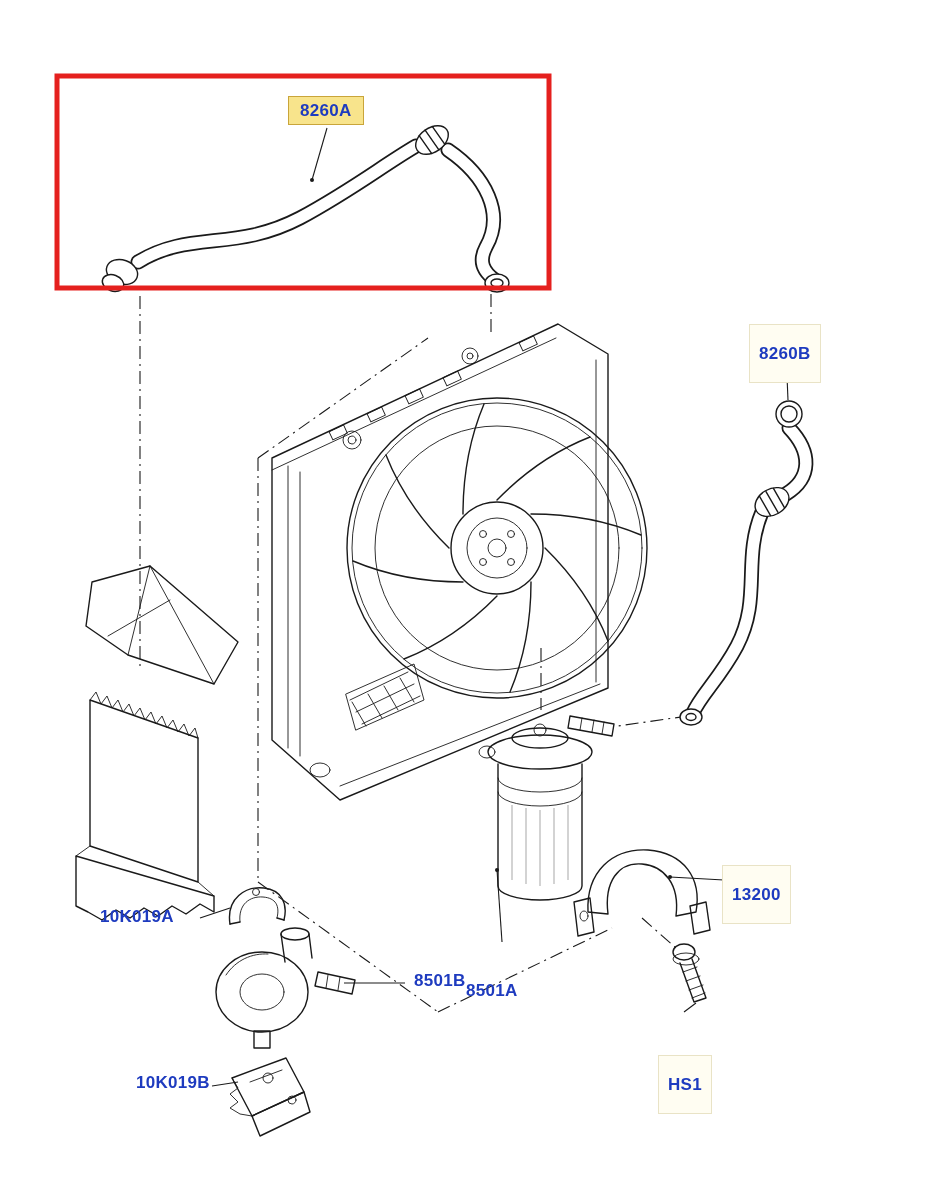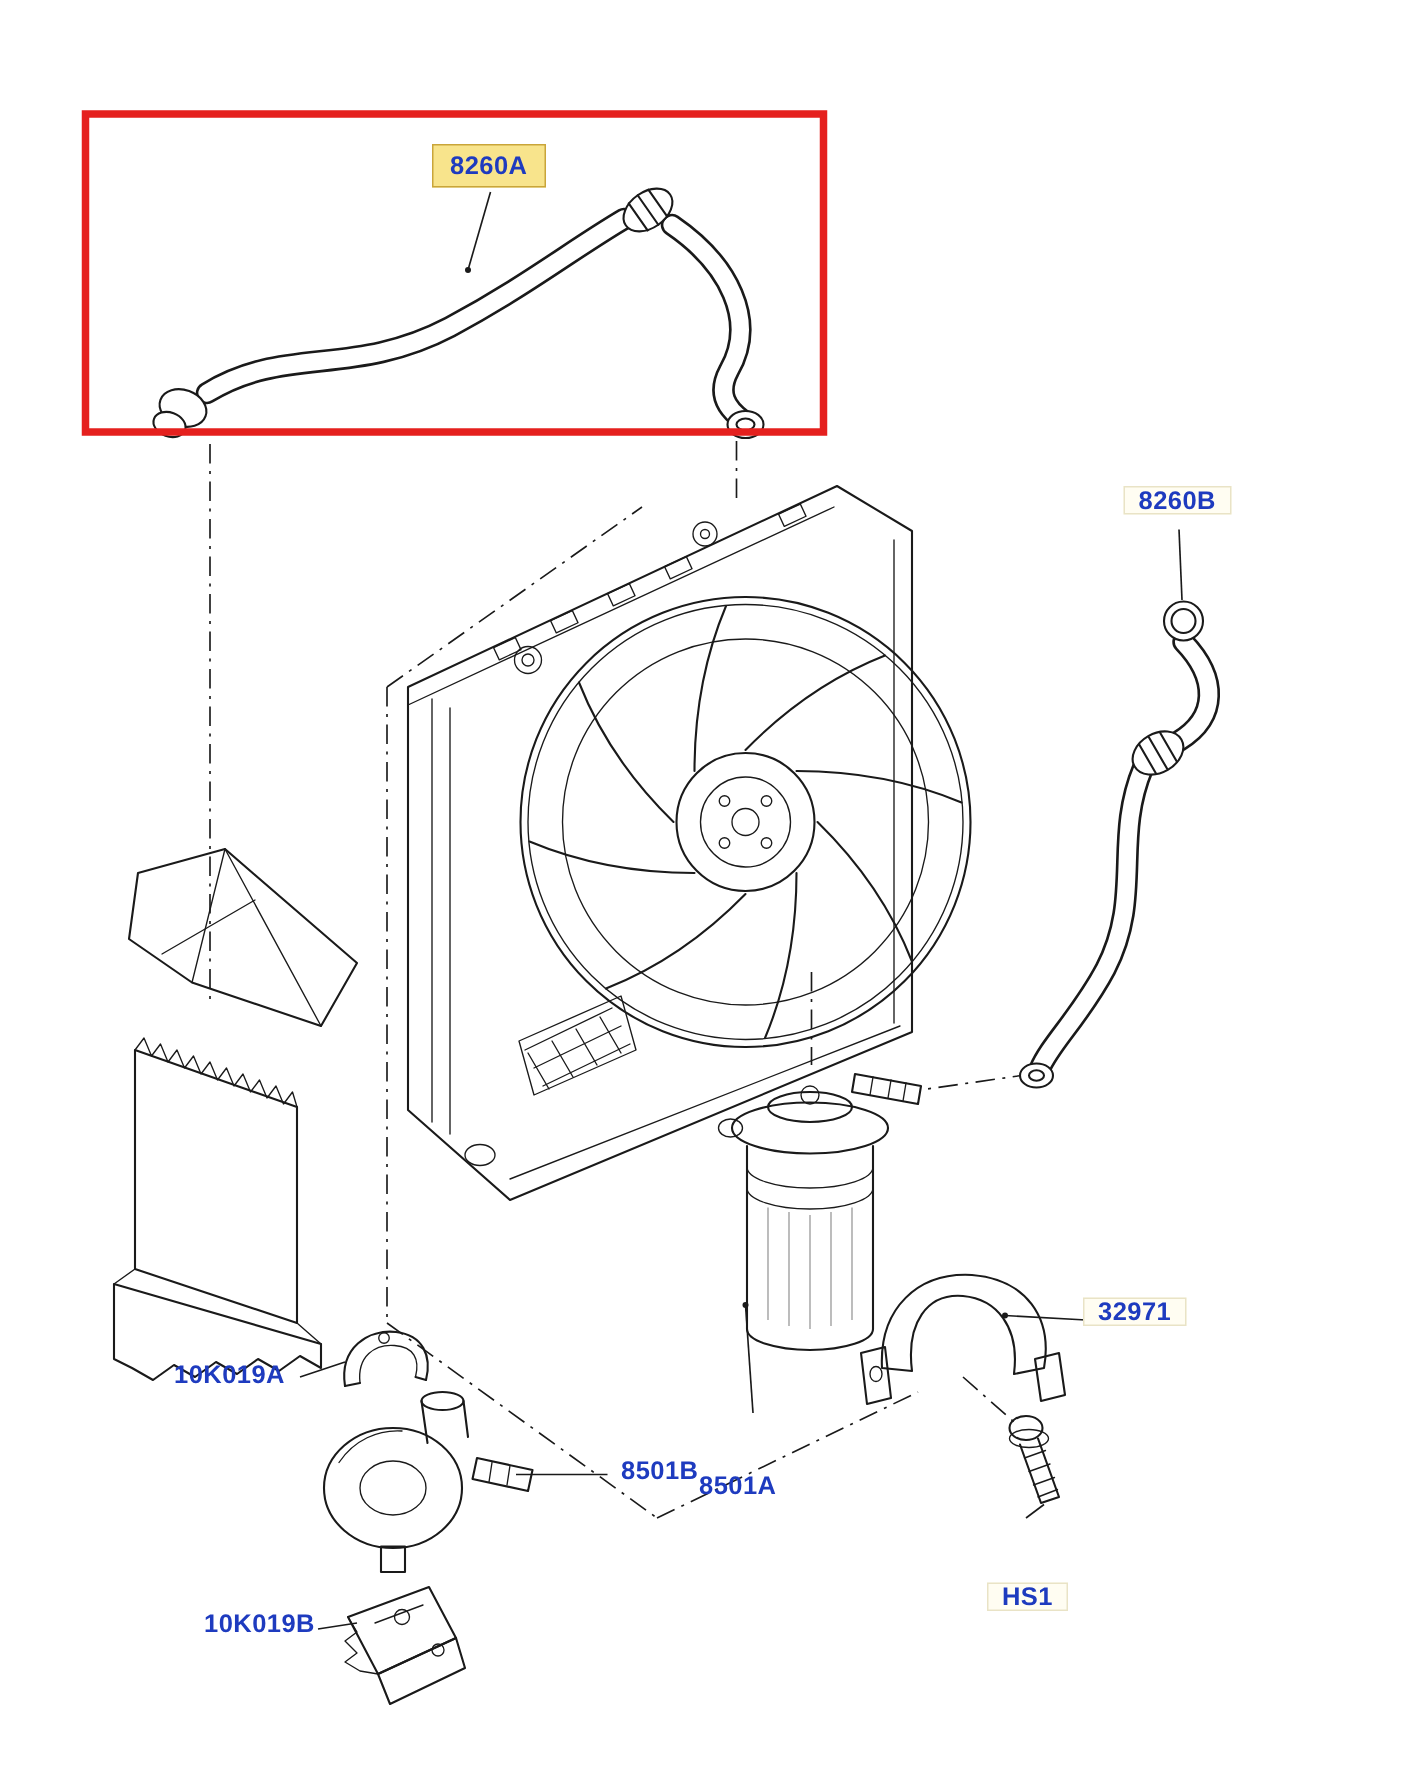--- a/index.html
+++ b/index.html
@@ -21,21 +21,21 @@
   .thin{stroke-width:0.9;}
   .tube-outer{stroke:var(--line-art);fill:none;stroke-width:15;stroke-linecap:round;}
   .tube-inner{stroke:#fff;fill:none;stroke-width:11.5;stroke-linecap:round;}
   .dashdot{stroke:var(--line-art);fill:none;stroke-width:1.1;stroke-dasharray:13 5 2 5;}
   .leader{stroke:var(--line-art);fill:none;stroke-width:1.1;}
   .shade{stroke:var(--line-art);stroke-width:0.7;opacity:.55;}
   .part-label{
     position:absolute;color:var(--label-text);font-weight:bold;font-size:17px;
     letter-spacing:.3px;white-space:nowrap;line-height:1;cursor:pointer;
   }
-  .part-label.boxed{background:var(--boxed-bg);border:1px solid var(--boxed-border);padding:0 9px;}
+  .part-label.boxed{background:var(--boxed-bg);border:1px solid var(--boxed-border);padding:20px 9px;}
   .part-label.selected{background:var(--selected-bg);border:1px solid var(--selected-border);padding:5px 11px;}
   .hl-rect{stroke:var(--highlight-border);stroke-width:5;fill:none;}
 </style>
 </head>
 <body>
 
 <div id="canvas">
 
 <svg width="945" height="1177" viewBox="0 0 945 1177">
   <defs>
@@ -239,20 +239,20 @@
     <path class="leader" d="M684,1012 L696,1003"></path>
   </g>
 
   <g>
     <rect class="hl-rect" x="57" y="76" width="492" height="212"></rect>
   </g>
 </svg>
 
 <div class="part-label selected" style="left:288px;top:96px">8260A</div>
 <div class="part-label boxed" style="left:749px;top:324px">8260B</div>
-<div class="part-label" style="left:116px;top:908px">10K019A</div>
+<div class="part-label" style="left:100px;top:908px">10K019A</div>
 <div class="part-label" style="left:414px;top:972px">8501B</div>
 <div class="part-label" style="left:466px;top:982px">8501A</div>
-<div class="part-label boxed" style="left:722px;top:865px">32971</div>
+<div class="part-label boxed" style="left:722px;top:865px">13200</div>
 <div class="part-label boxed" style="left:658px;top:1055px">HS1</div>
 <div class="part-label" style="left:136px;top:1074px">10K019B</div>
 
 </div>
 
 </body></html>

